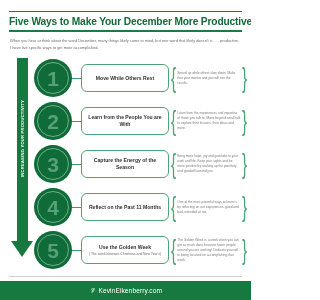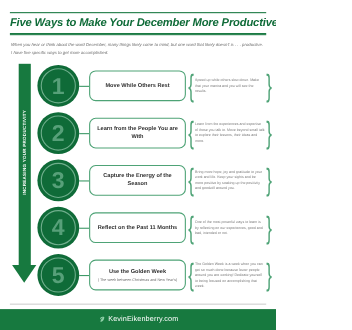--- a/index.html
+++ b/index.html
@@ -12,21 +12,20 @@
     background: #ffffff;
     font-family: "Liberation Sans", sans-serif;
     overflow: hidden;
     position: relative;
   }
 
   
   .header {
     padding: 0 9px;
     box-sizing: border-box;
-    font-style: italic;
   }
   .rule-thin {
     height: 1px;
     background: #1c7a44;
     margin: 0;
   }
   .rule-top {
     margin-top: 11px;
   }
   .title {

